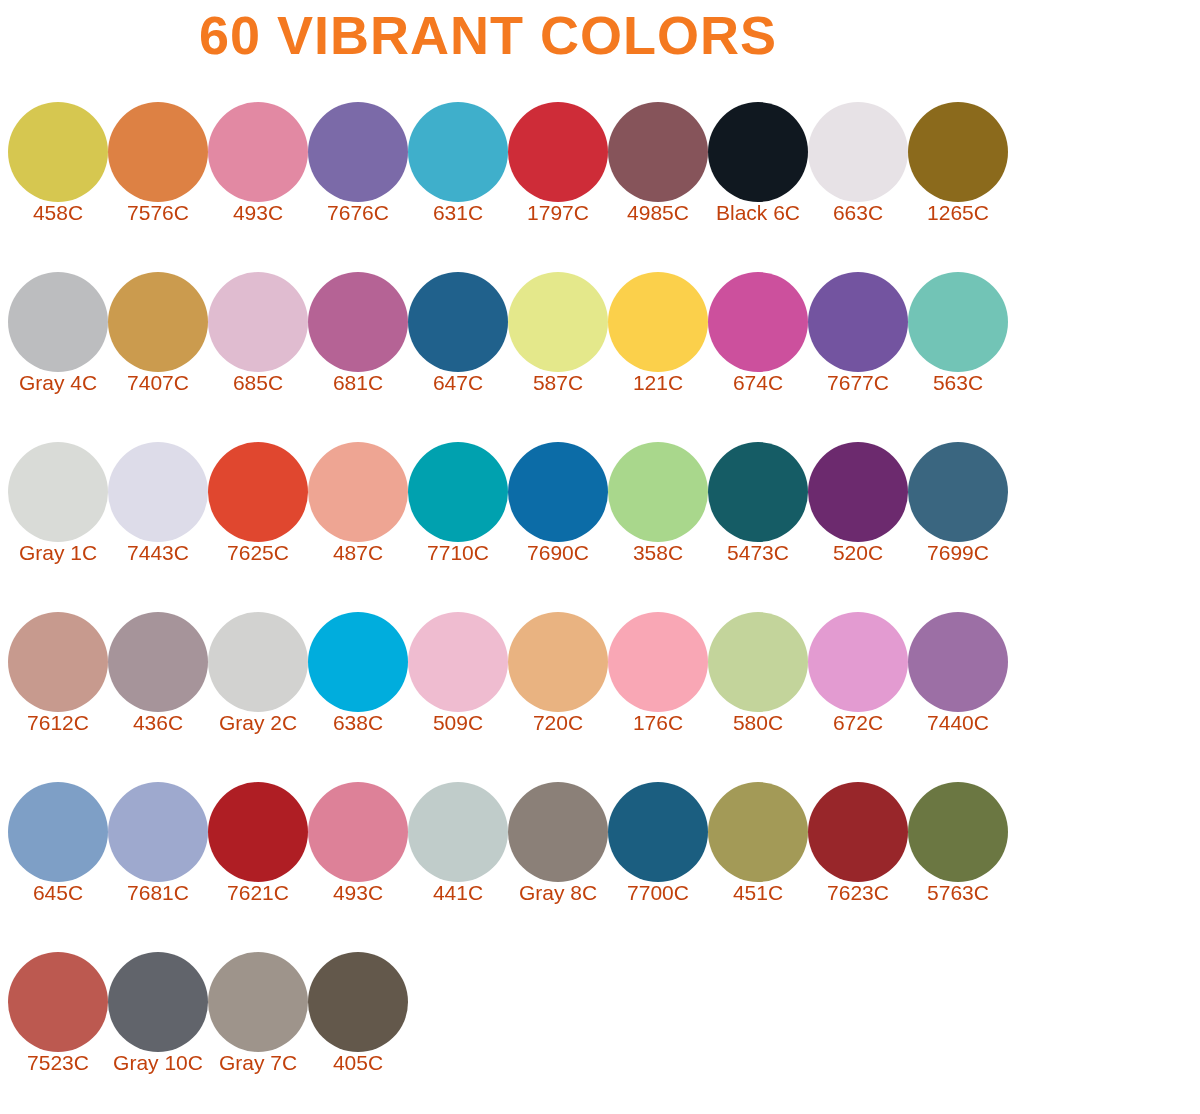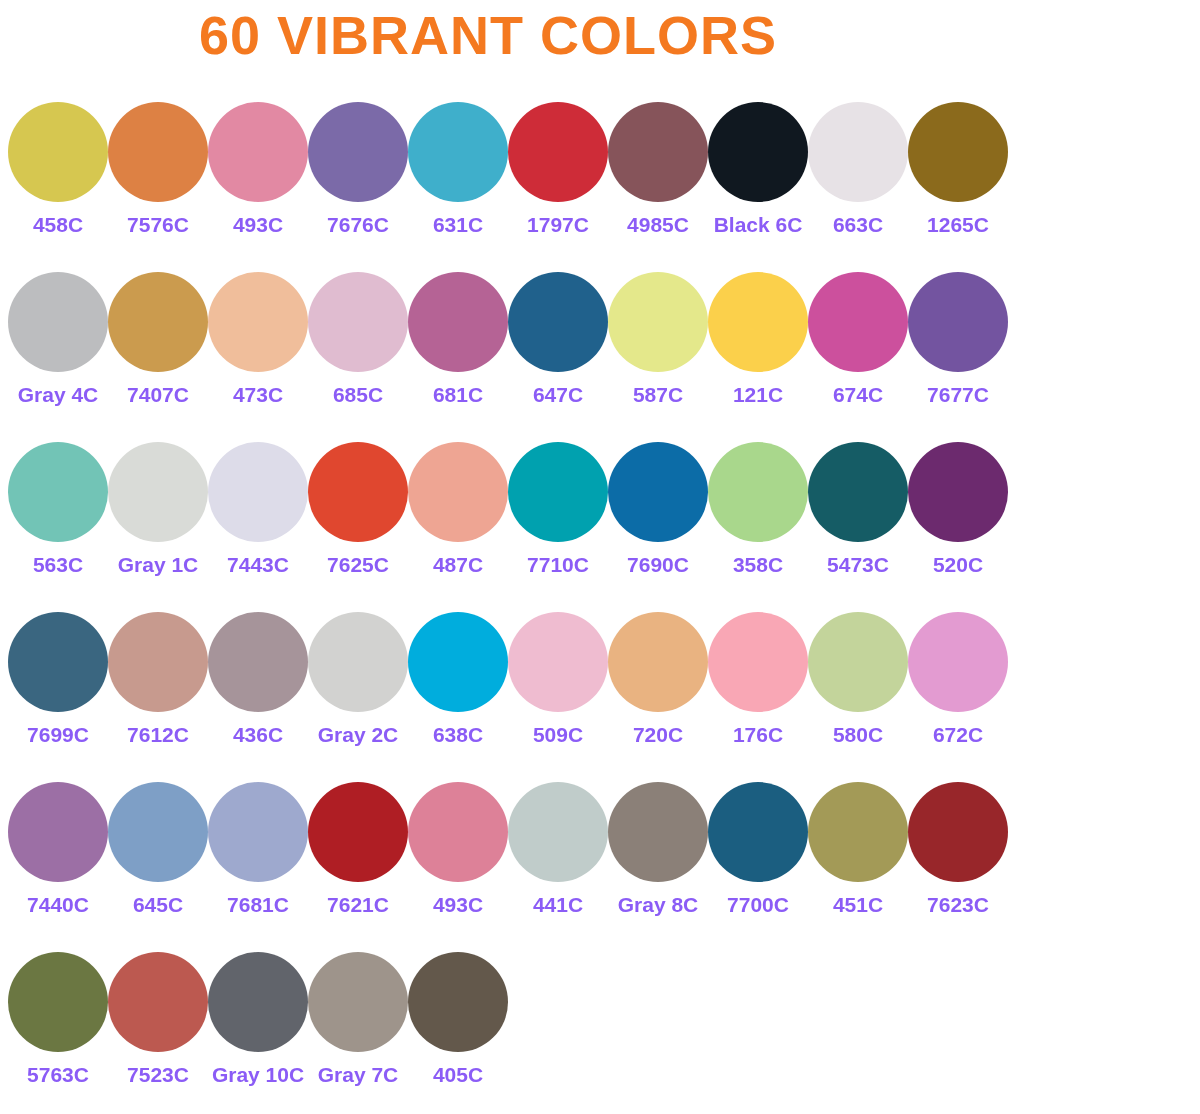--- a/index.html
+++ b/index.html
@@ -48,28 +48,26 @@
     align-items: center;
     justify-content: flex-start;
   }
   .swatch {
     width: 100px;
     height: 100px;
     border-radius: 50%;
     display: block;
   }
   .swatch-label {
-    margin-top: 12px;
     font-family: "Liberation Sans", sans-serif;
     font-size: 21px;
-    color: #8b5cf6;
+    color: #c2410c;
     text-align: center;
     line-height: 1;
     white-space: nowrap;
-    font-weight: bold;
   }
 </style>
 </head>
 <body>
 
 <div class="page">
 
   <h1 class="title" style="color: rgb(244, 121, 32);">60 VIBRANT COLORS</h1>
 
   <div class="grid">
@@ -115,24 +113,20 @@
       </div>
       <div class="cell">
         <span class="swatch" style="background: rgb(188, 189, 191);"></span>
         <span class="swatch-label">Gray 4C</span>
       </div>
       <div class="cell">
         <span class="swatch" style="background: rgb(203, 155, 78);"></span>
         <span class="swatch-label">7407C</span>
       </div>
       <div class="cell">
-        <span class="swatch" style="background: rgb(240, 190, 155);"></span>
-        <span class="swatch-label">473C</span>
-      </div>
-      <div class="cell">
         <span class="swatch" style="background: rgb(224, 188, 208);"></span>
         <span class="swatch-label">685C</span>
       </div>
       <div class="cell">
         <span class="swatch" style="background: rgb(181, 99, 149);"></span>
         <span class="swatch-label">681C</span>
       </div>
       <div class="cell">
         <span class="swatch" style="background: rgb(32, 97, 140);"></span>
         <span class="swatch-label">647C</span>

